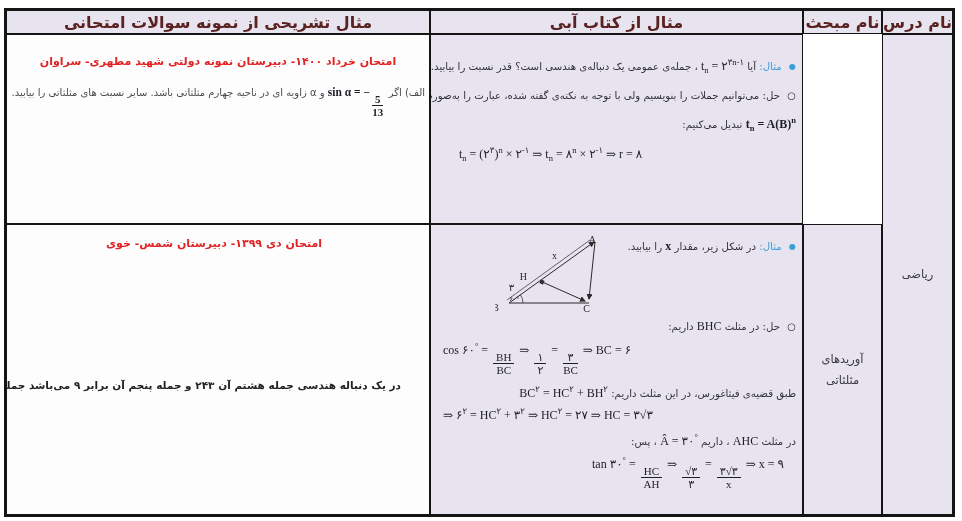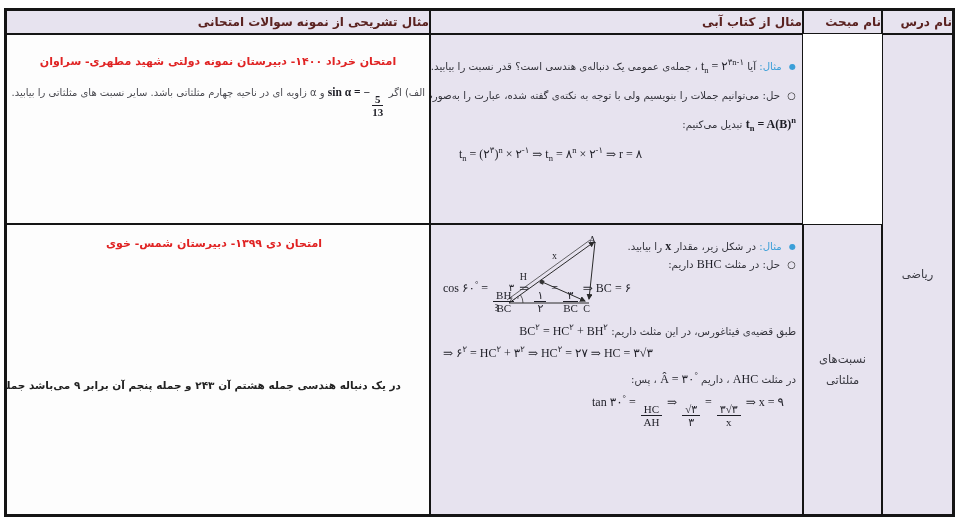--- a/index.html
+++ b/index.html
@@ -11,22 +11,22 @@
     grid-template-columns:71px 79px 373px 424px;
     grid-template-rows:24px 190px 291px;
     grid-template-areas:
       "hcourse htopic hblue hexam"
       "course  topic1 blue1 exam1"
       "course  topic2 blue2 exam2";
     border:2px solid #151515;
   }
   .cell{background:#e7e3ef;border:1px solid #151515;overflow:hidden;position:relative;box-sizing:border-box;}
   .cell.white{background:#fdfdfd;}
-  .hcell{display:flex;align-items:center;justify-content:flex-start;
-    font-weight:bold;font-size:12px;color:#5a2220;}
+  .hcell{display:flex;align-items:center;justify-content:center;
+    font-weight:bold;font-size:16px;color:#5a2220;}
   .vcenter{display:flex;flex-direction:column;align-items:center;justify-content:center;
     font-size:11.5px;color:#3a3a42;line-height:1.75;}
   
   .fa{direction:rtl;text-align:right;font-size:10.2px;color:#33333b;white-space:nowrap;line-height:1.5;}
   .marker-blue{color:#3b9fd8;font-size:8px;margin-inline-end:4px;vertical-align:1px;}
   .marker-ring{color:#2a2a2a;font-size:10px;margin-inline-end:4px;vertical-align:0;}
   .lbl-blue{color:#3b9fd8;}
   
   .math{font-family:"Liberation Serif","DejaVu Serif",serif;font-size:12px;color:#1e1e26;
     direction:ltr;unicode-bidi:isolate;white-space:nowrap;}
@@ -64,21 +64,21 @@
     </div>
     <div class="cell hcell" style="grid-area:hexam">
       <span>مثال تشریحی از نمونه سوالات امتحانی</span>
     </div>
 
     <div class="cell vcenter" style="grid-area:course">
       <span>ریاضی</span>
     </div>
 
     <div class="cell vcenter" style="grid-area:topic2">
-      <span>نسبت‌های</span>
+      <span>آورید‌های</span>
       <span>مثلثاتی</span>
     </div>
 
     <div class="cell" style="grid-area:blue1;padding:22px 6px 0 4px">
       <div class="fa">
         <span class="marker-blue">●</span>
         <span class="lbl-blue">مثال:</span>
         <span>آیا</span>
         <span class="math">t<sub>n</sub> = ۲<sup>۳n-۱</sup></span>
         <span>، جمله‌ی عمومی یک دنباله‌ی هندسی است؟ قدر نسبت را بیابید.</span>
@@ -118,21 +118,21 @@
         <path d="M 25.4,61.8 A 14,14 0 0 1 28,70" stroke="#333" fill="none" stroke-width="0.8"></path>
         <text x="101" y="10">A</text>
         <text x="4" y="78">B</text>
         <text x="95" y="79">C</text>
         <text x="32" y="47">H</text>
         <text x="62" y="26">x</text>
         <text x="19" y="58">۳</text>
         <text x="24" y="68" class="small">۶۰°</text>
       </svg>
 
-      <div class="fa" style="">
+      <div class="fa" style="margin-top:62px">
         <span class="marker-ring">○</span>
         <span>حل: در مثلث</span>
         <span class="math">BHC</span>
         <span>داریم:</span>
       </div>
       <div class="math mline" style="margin:8px 0 0 6px">cos ۶۰<sup>°</sup> = <span class="frac">
             <span class="num">BH</span>
             <span class="den">BC</span>
           </span> ⇒ <span class="frac">
             <span class="num">۱</span>

